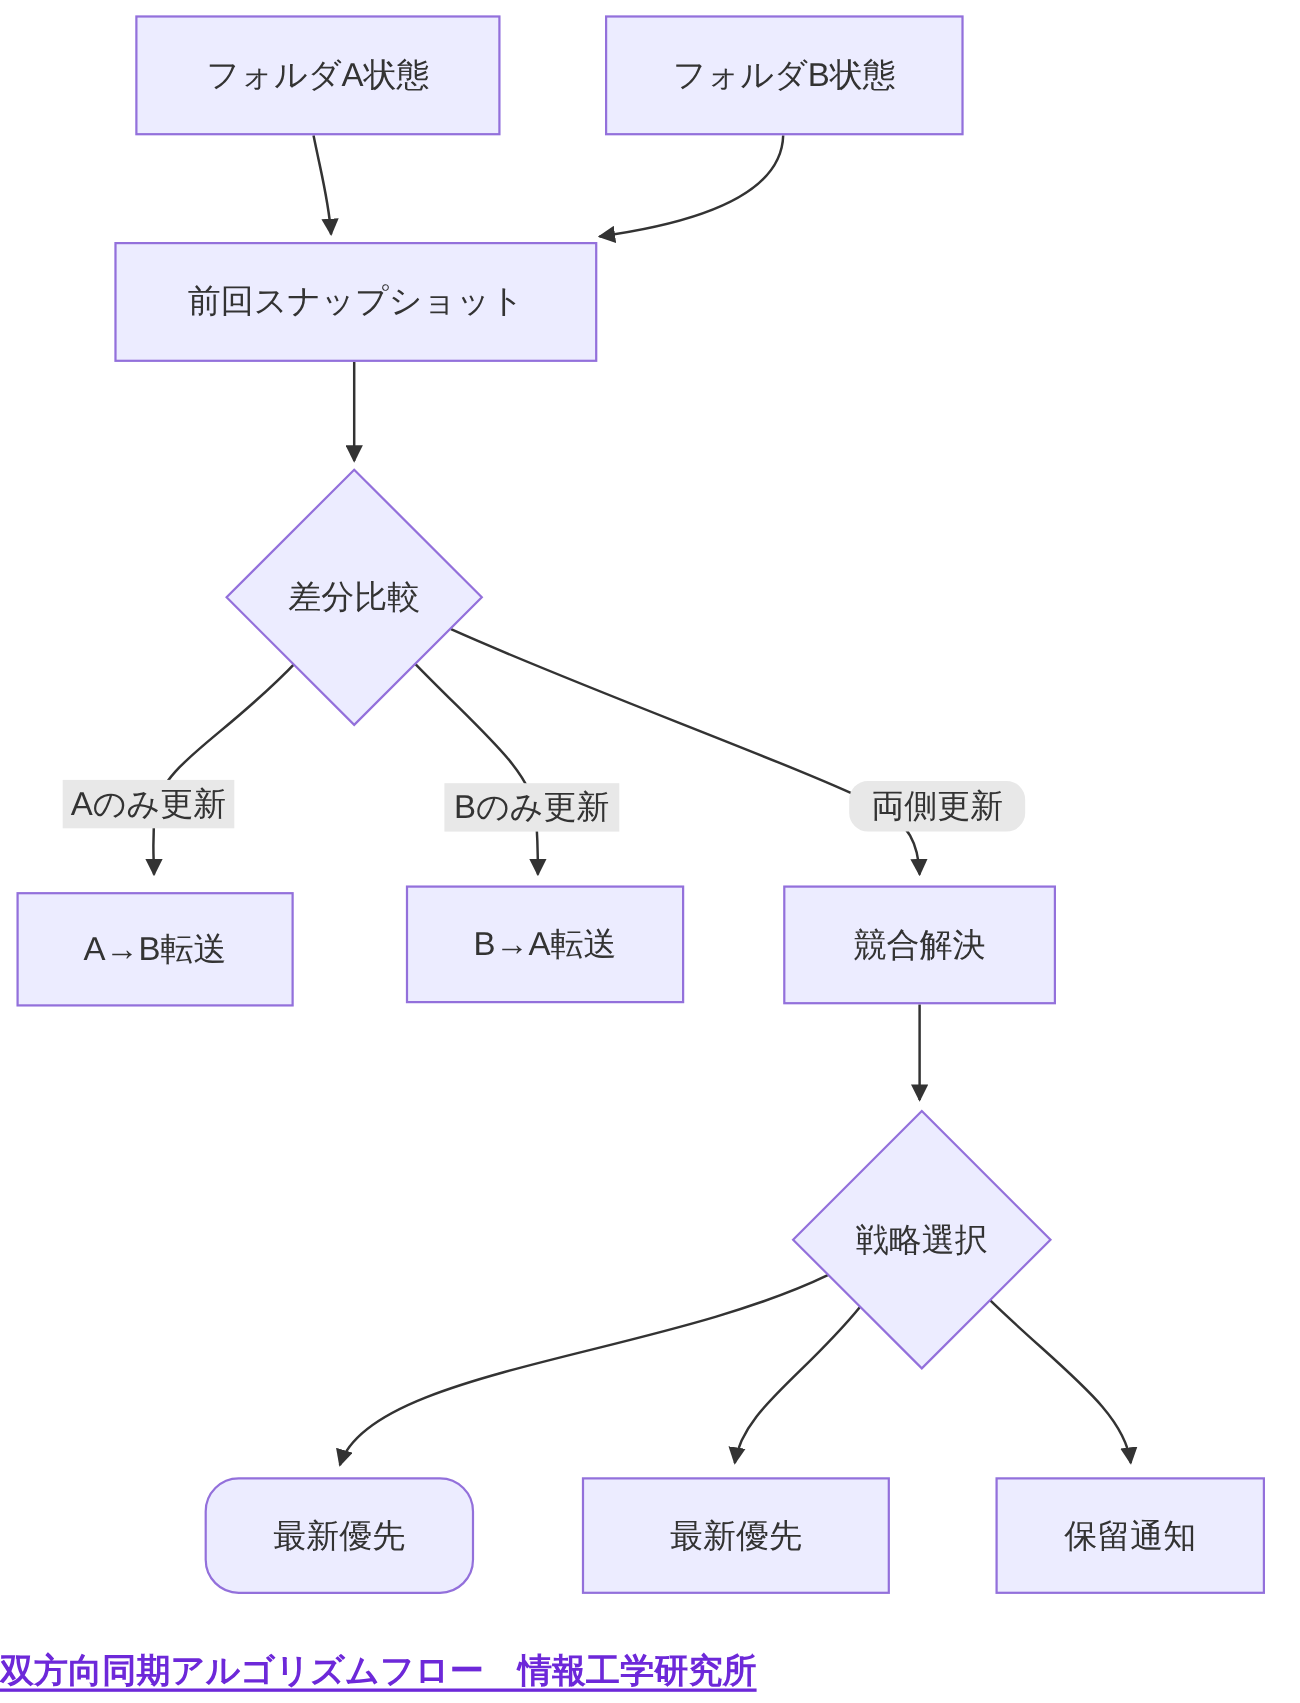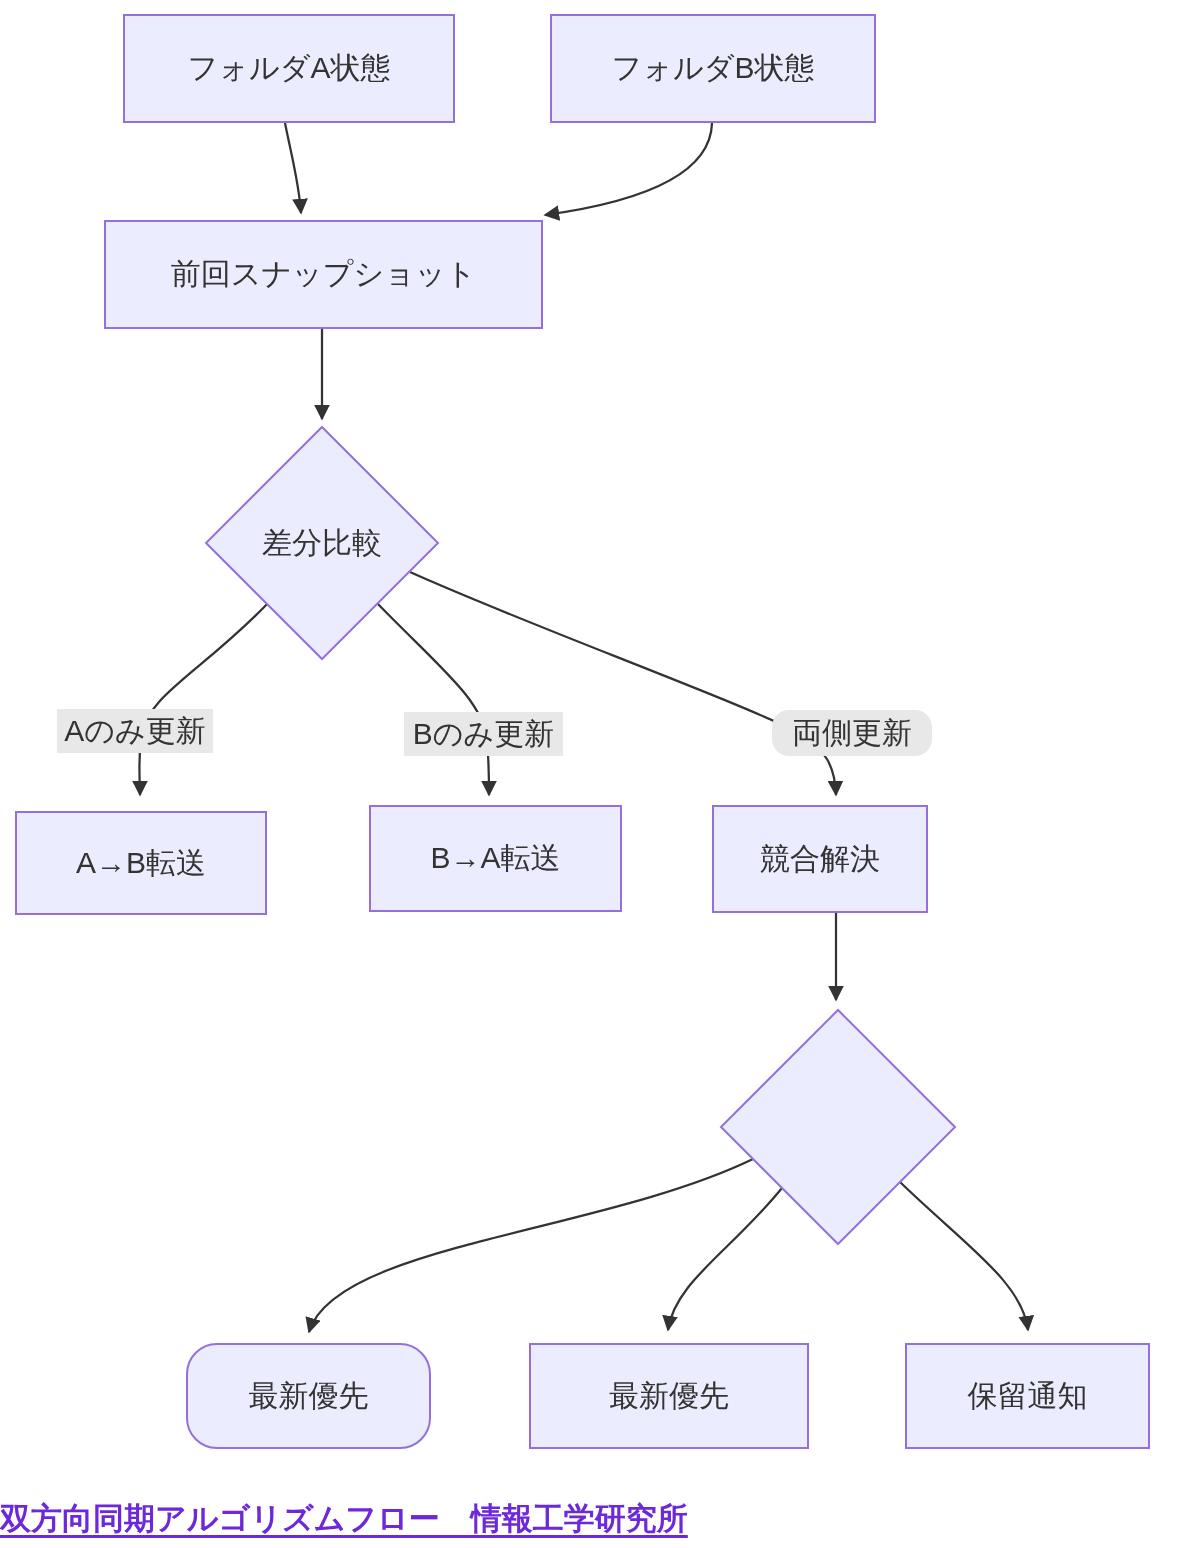--- a/index.html
+++ b/index.html
@@ -98,30 +98,31 @@
   <div class="node" style="left:123px; top:14px; width:332px; height:109px;">フォルダA状態</div>
 
   <div class="node" style="left:550px; top:14px; width:326px; height:109px;">フォルダB状態</div>
 
   <div class="node" style="left:104px; top:220px; width:439px; height:109px;">前回スナップショット</div>
 
   <div class="node" style="left:15px; top:811px; width:252px; height:104px;">A→B転送</div>
 
   <div class="node" style="left:369px; top:805px; width:253px; height:107px;">B→A転送</div>
 
-  <div class="node" style="left:712px; top:805px; width:216px; height:108px;">競合解決</div>
+  <div class="node" style="left:712px; top:805px; width:248px; height:108px;">競合解決</div>
 
   <div class="node" style="left:186px; top:1343px; width:245px; height:106px;border-radius:31px;">最新優先</div>
 
   <div class="node" style="left:529px; top:1343px; width:280px; height:106px;">最新優先</div>
 
   <div class="node" style="left:905px; top:1343px; width:245px; height:106px;">保留通知</div>
 
   <div class="diamond-label" style="left:202px; top:515px; width:240px; height:56px;">差分比較</div>
 
+  <div class="diamond-label" style="left:718px; top:1099px; width:240px; height:56px;">戦略選択</div>
 
   <div class="edge-label" style="left:57px; top:709px; width:156px; height:44px;">Aのみ更新</div>
 
   <div class="edge-label" style="left:404px; top:712px; width:159px; height:44px;">Bのみ更新</div>
 
   <div class="edge-label" style="left:772px; top:710px; width:160px; height:46px;border-radius:17px;">両側更新</div>
 
   <div class="footer-title">双方向同期アルゴリズムフロー　情報工学研究所</div>
 
 </div>

